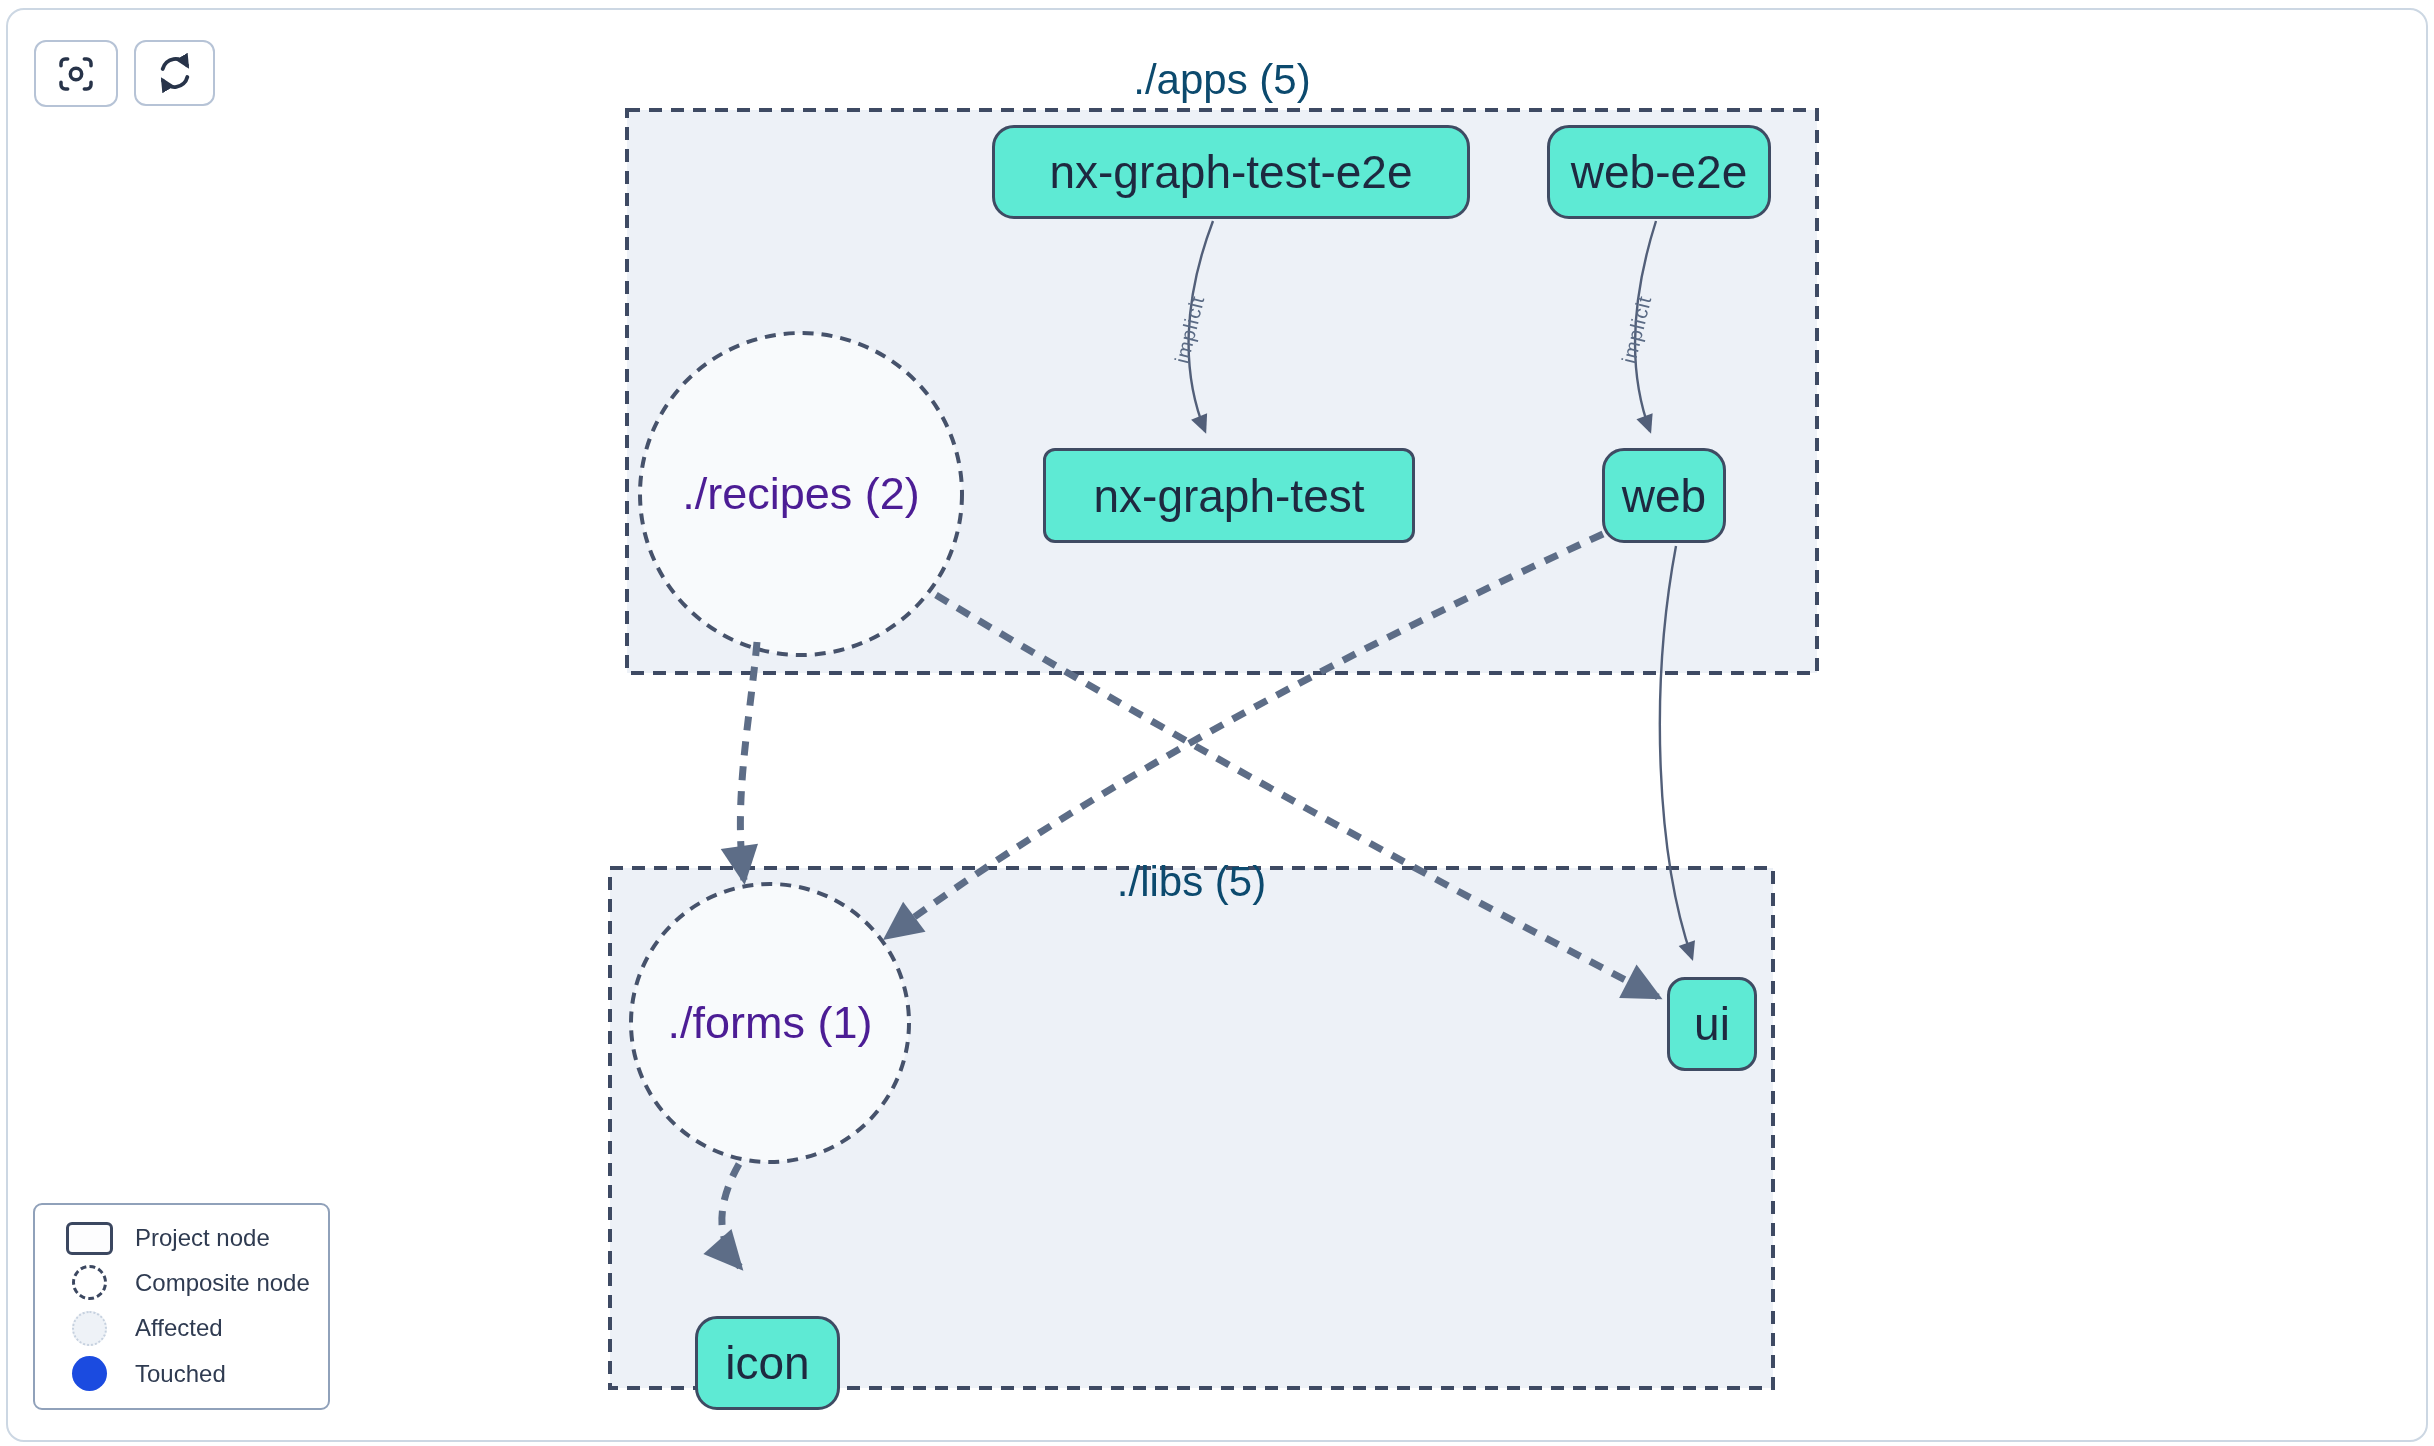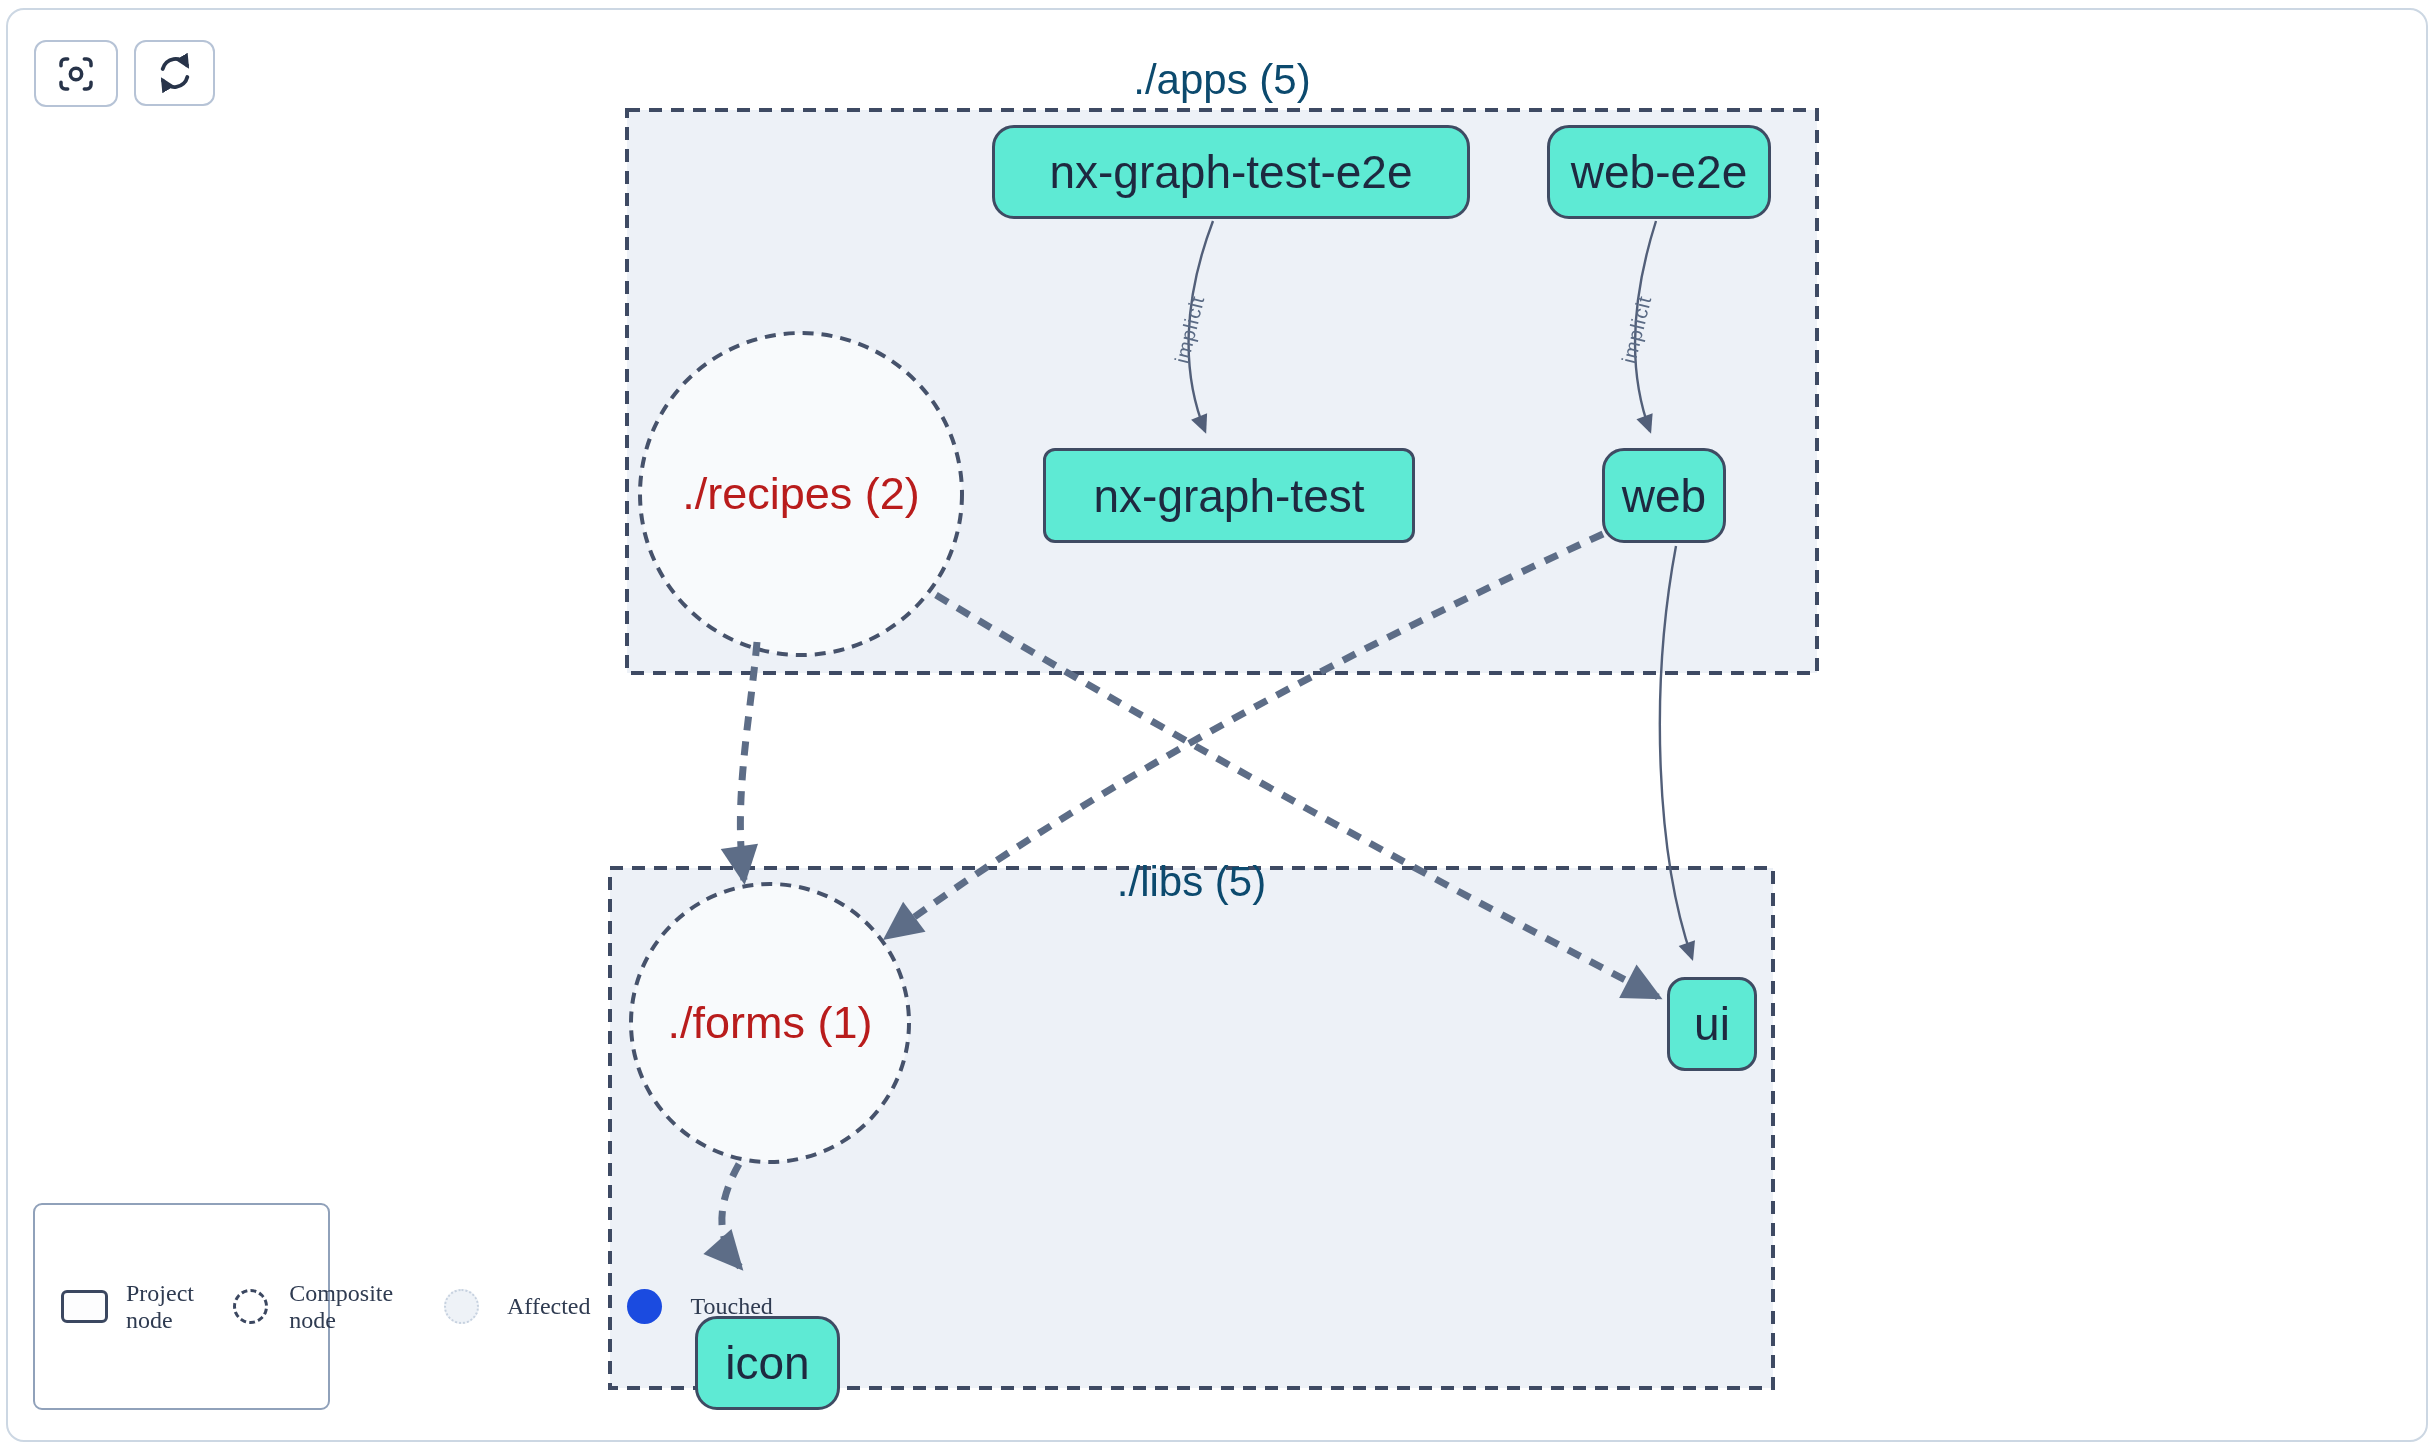--- a/index.html
+++ b/index.html
@@ -40,38 +40,38 @@
   #node-nx-graph-test-e2e{left:992px;top:125px;width:478px;height:94px;}
   #node-web-e2e{left:1547px;top:125px;width:224px;height:94px;}
   #node-nx-graph-test{left:1043px;top:448px;width:372px;height:95px;border-radius:12px;}
   #node-web{left:1602px;top:448px;width:124px;height:95px;}
   #node-ui{left:1667px;top:977px;width:90px;height:94px;border-radius:18px;}
   #node-icon{left:695px;top:1280px;width:145px;height:94px;margin-top:36px;}
 
   
   .cnode-label{
     position:absolute;display:flex;align-items:center;justify-content:center;
-    font-size:45px;color:#b91c1c;cursor:pointer;white-space:nowrap;
+    font-size:45px;color:#4c1d95;cursor:pointer;white-space:nowrap;
   }
   #label-recipes{left:640px;top:333px;width:322px;height:322px;}
   #label-forms{left:631px;top:884px;width:278px;height:278px;}
 
   
   .edge-label{
     position:absolute;width:140px;text-align:center;font-size:20px;letter-spacing:1px;
     color:#5a6a84;transform:rotate(-76deg);
   }
   #edge-label-1{left:1120px;top:318px;}
   #edge-label-2{left:1567px;top:318px;}
 
   
   .legend{
     position:absolute;left:33px;top:1203px;width:297px;height:207px;background:#ffffff;
     border:2px solid #90a1ba;border-radius:9px;box-sizing:border-box;
-    display:flex;flex-direction:row;justify-content:space-evenly;padding:6px 0;font-family:Liberation Serif, serif;
+    display:flex;flex-direction:column;justify-content:space-evenly;padding:6px 0;
   }
   .legend-row{display:flex;align-items:center;padding-left:26px;}
   .legend-swatch-cell{width:56px;display:flex;align-items:center;justify-content:center;margin-right:18px;}
   .legend-label{font-size:24px;color:#2f3b51;}
   .sw-project{width:47px;height:33px;border:3px solid #3b4760;border-radius:6px;background:#fdfdfe;box-sizing:border-box;}
   .sw-composite{width:35px;height:35px;border:3px dashed #3b4760;border-radius:50%;background:#ffffff;box-sizing:border-box;}
   .sw-affected{width:35px;height:35px;border:2px dotted #c6d1df;border-radius:50%;background:#eef2f7;box-sizing:border-box;}
   .sw-touched{width:35px;height:35px;border-radius:50%;}
 </style>
 </head>

